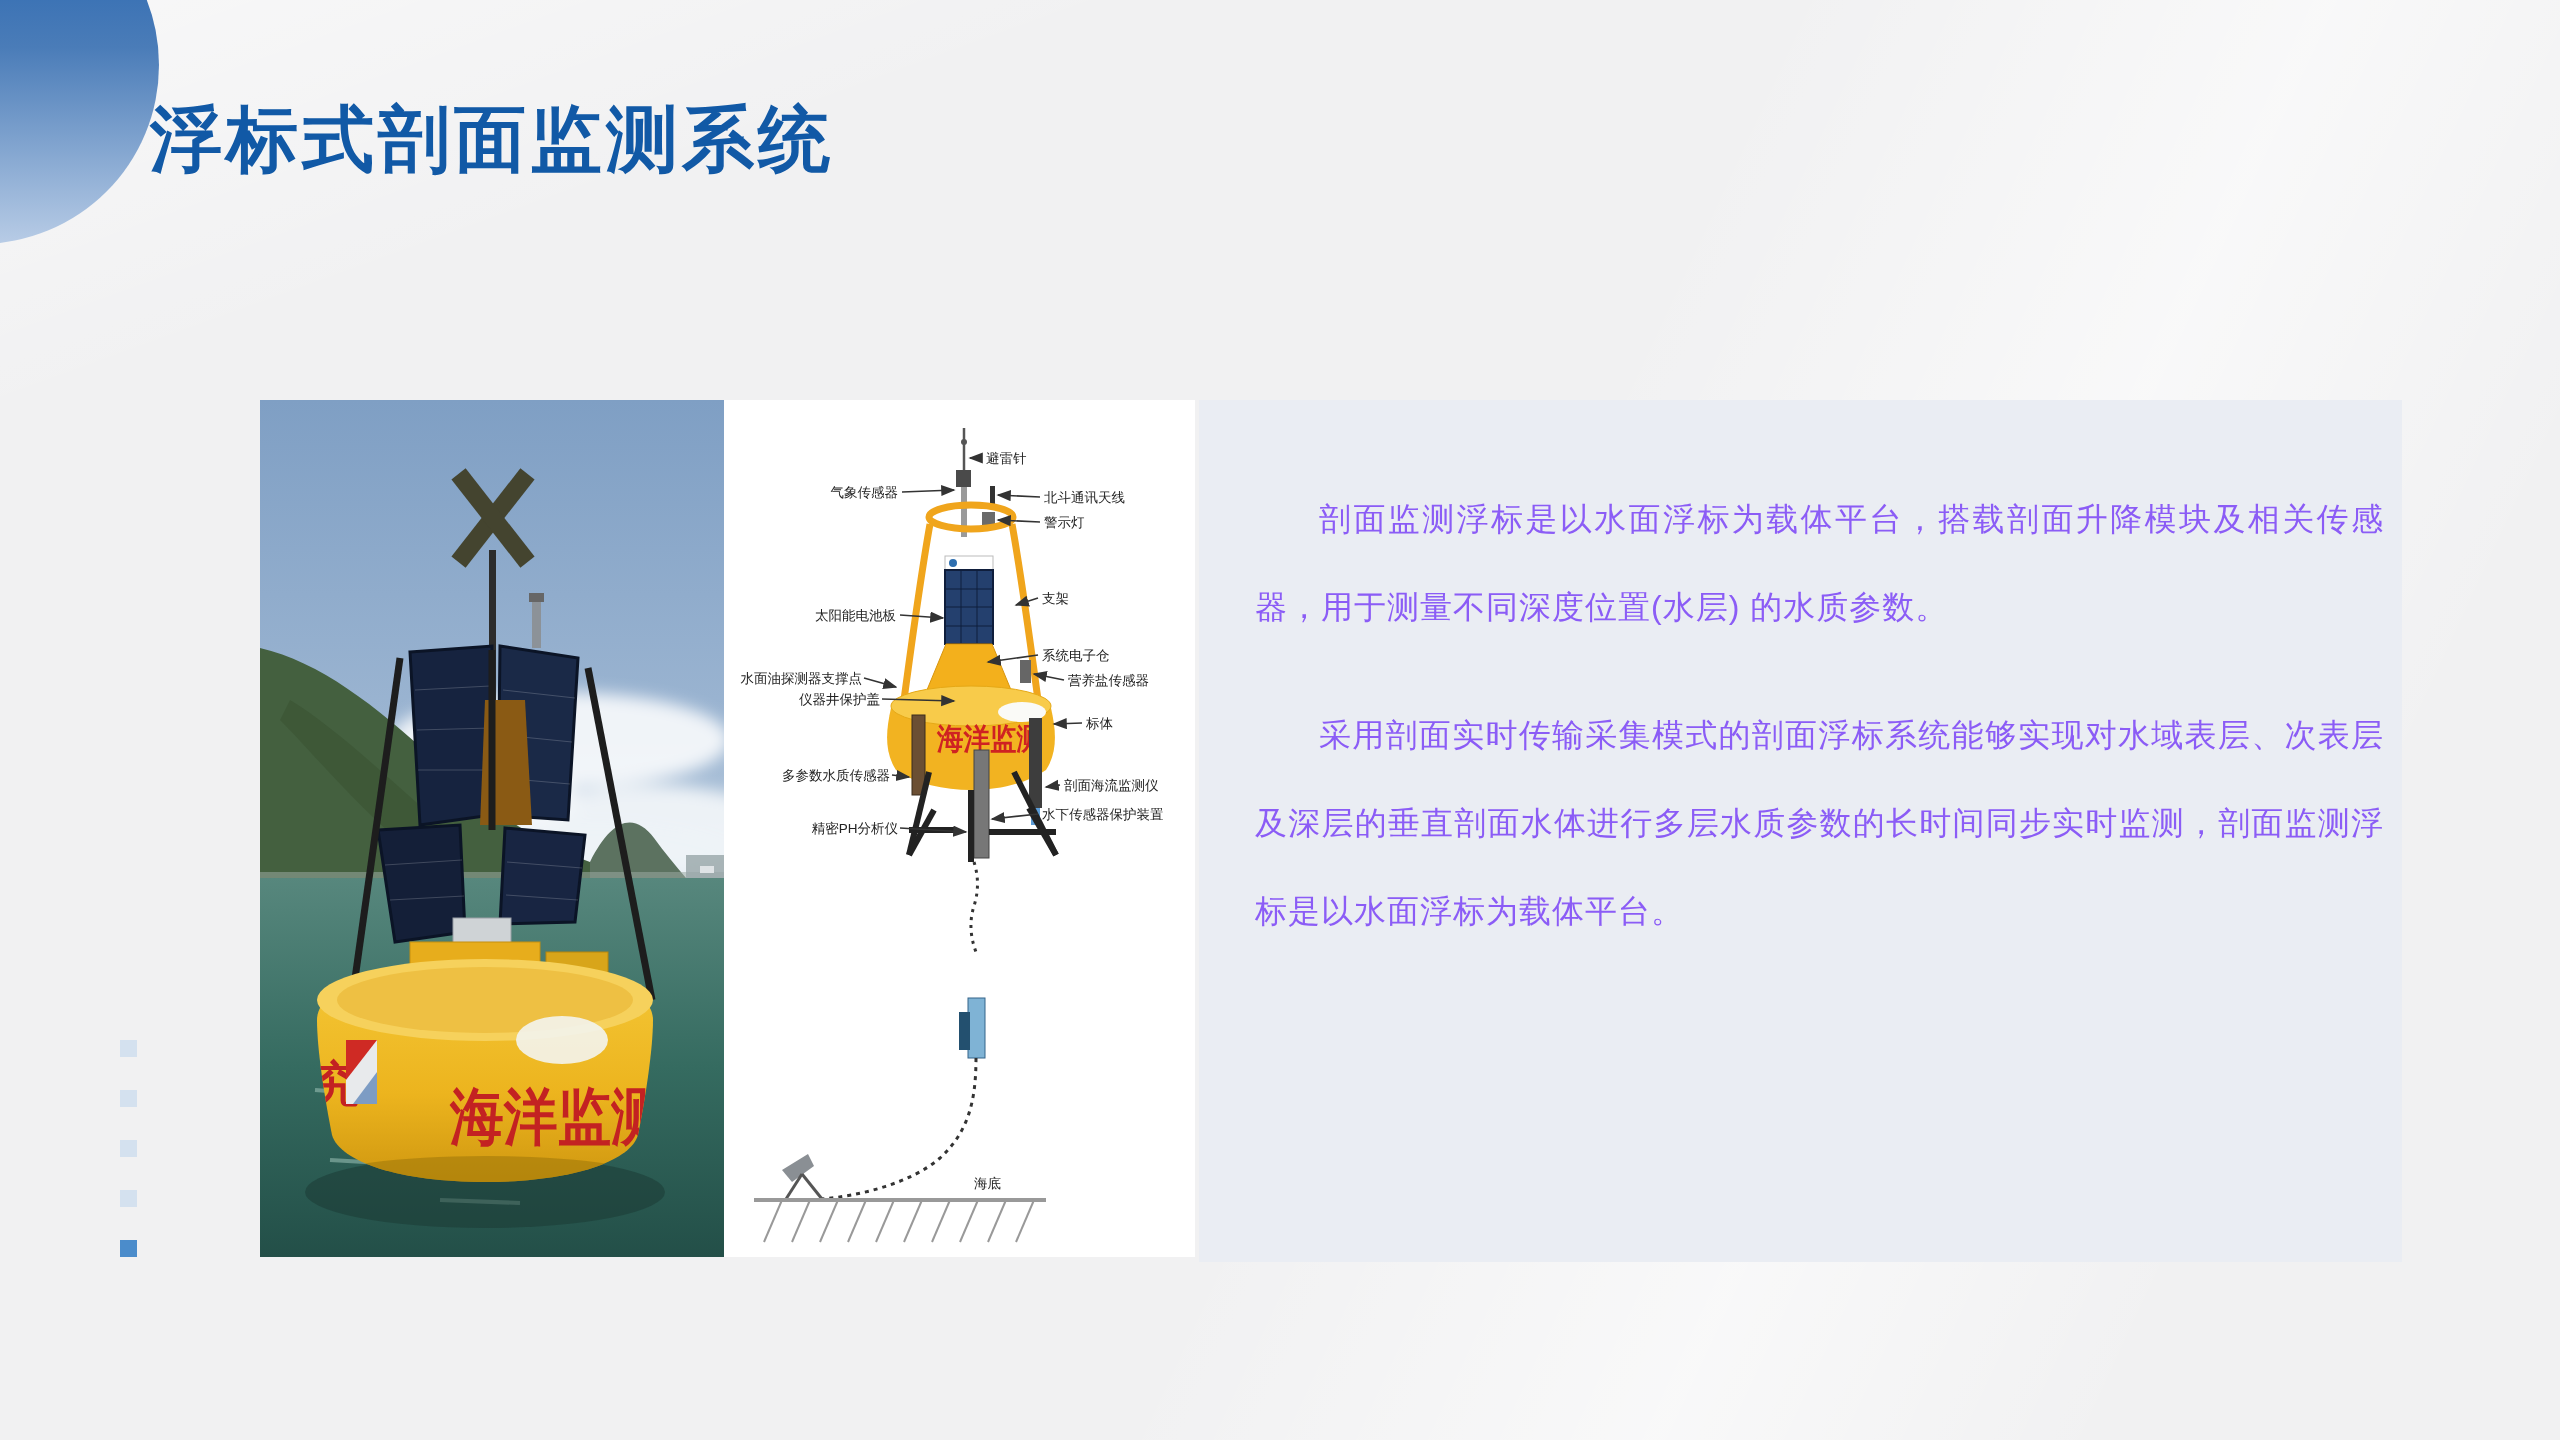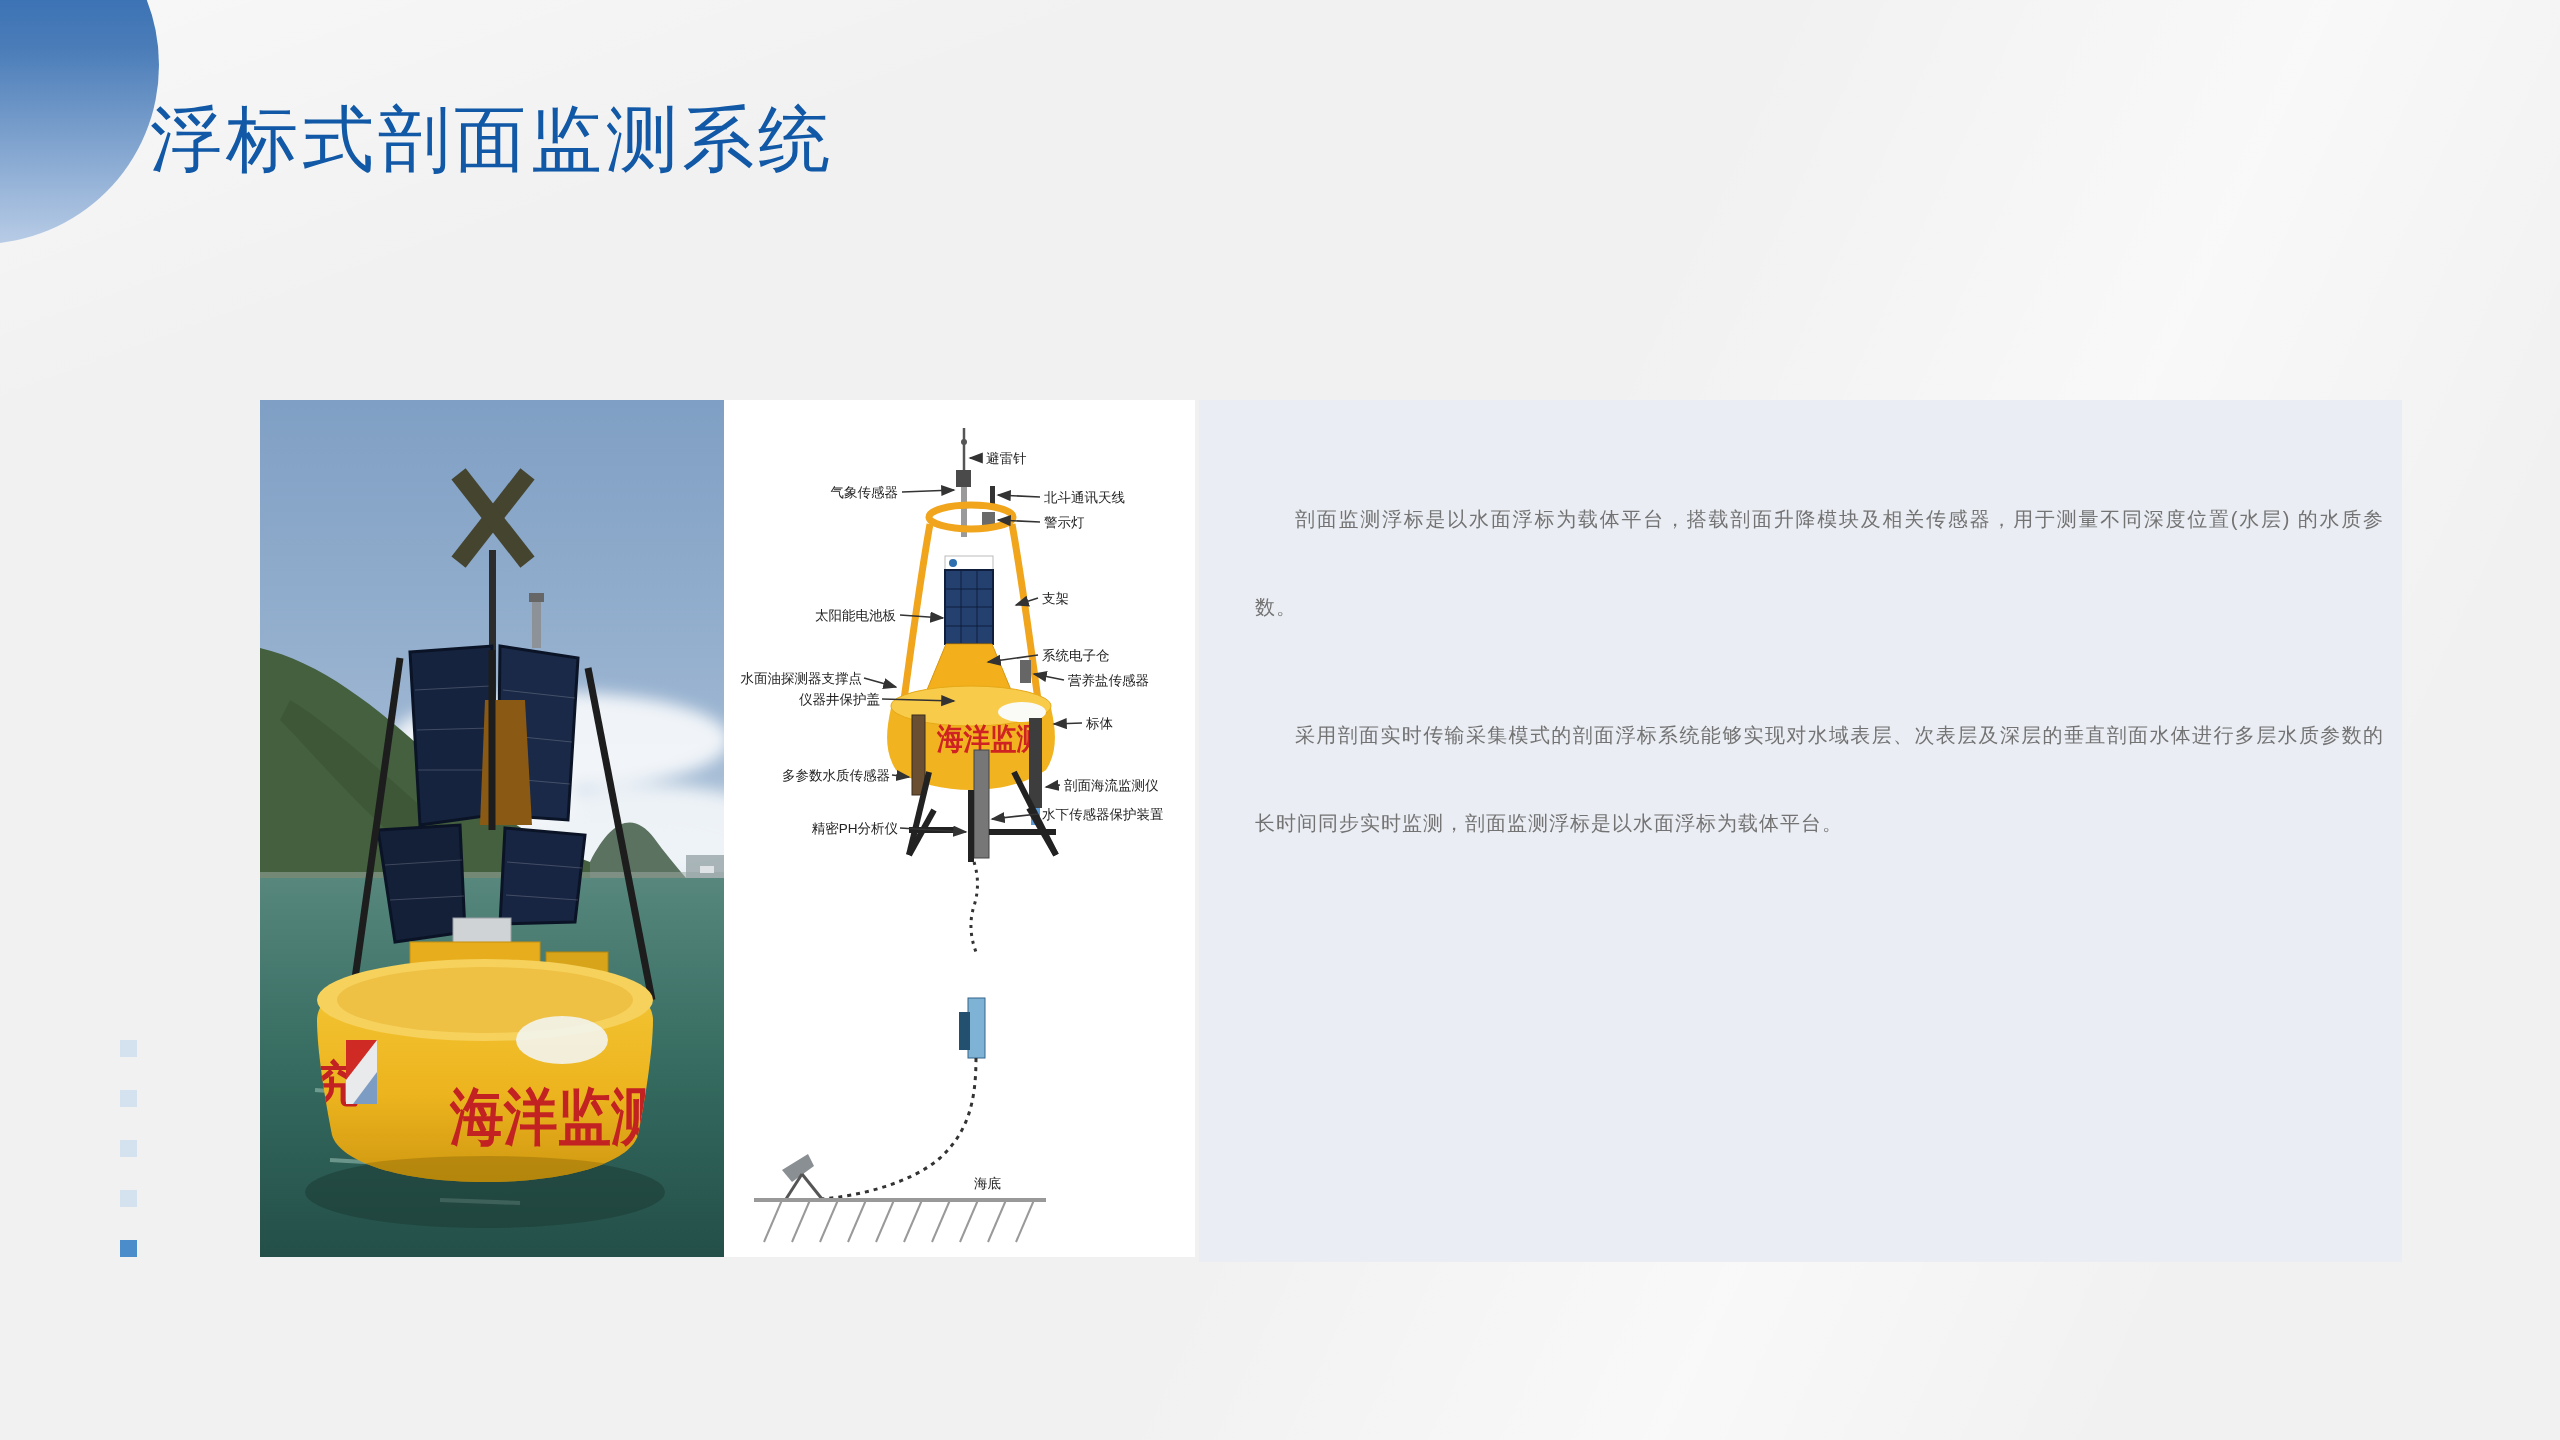--- a/index.html
+++ b/index.html
@@ -9,34 +9,34 @@
     background:
       linear-gradient(115deg, rgba(255,255,255,0) 55%, rgba(255,255,255,.55) 72%, rgba(255,255,255,0) 86%),
       linear-gradient(160deg, rgba(255,255,255,.5) 0%, rgba(255,255,255,0) 18%),
       #f1f1f2;
     overflow:hidden; }
 
   
   .corner-circle { position:absolute; left:-199px; top:-114px; width:358px; height:358px;
     border-radius:50%; background:linear-gradient(180deg,#1d5fae 0%, #4a7cb8 45%, #b8cce6 100%); }
 
-  .title { position:absolute; left:150px; top:92px; font-size:72px; font-weight:400;
+  .title { position:absolute; left:150px; top:92px; font-size:72px; font-weight:700;
     letter-spacing:4px; color:#1159a6;text-align:center; }
 
   
   .bullets { position:absolute; left:120px; top:1040px; display:flex; flex-direction:column; gap:33px; }
   .bullets .sq { width:17px; height:17px; background:#d4e1ef; }
   .bullets .sq.active { background:#4b8ccb; }
 
   
   .photo-box   { position:absolute; left:260px; top:400px; width:464px; height:857px; overflow:hidden; }
   .diagram-box { position:absolute; left:724px; top:400px; width:471px; height:857px; background:#ffffff; }
   .text-panel  { position:absolute; left:1199px; top:400px; width:1203px; height:862px;
     background:#eaedf3; padding:75px 18px 0 56px; }
-  .text-panel p { font-size:20px; line-height:88px; color:#737373; text-indent:2em;
+  .text-panel p { font-size:32px; line-height:88px; color:#8b5cf6; text-indent:2em;
     text-align:justify; margin-bottom:40px; letter-spacing:1px; }
 
   svg text.dlabel { font-size:13.5px; fill:#222; font-family:"Liberation Sans","DejaVu Sans",sans-serif; }
   svg line.leader, svg path.leader { stroke:#333; stroke-width:1.6; }
 </style>
 </head>
 <body>
 
 <div class="slide">
 

